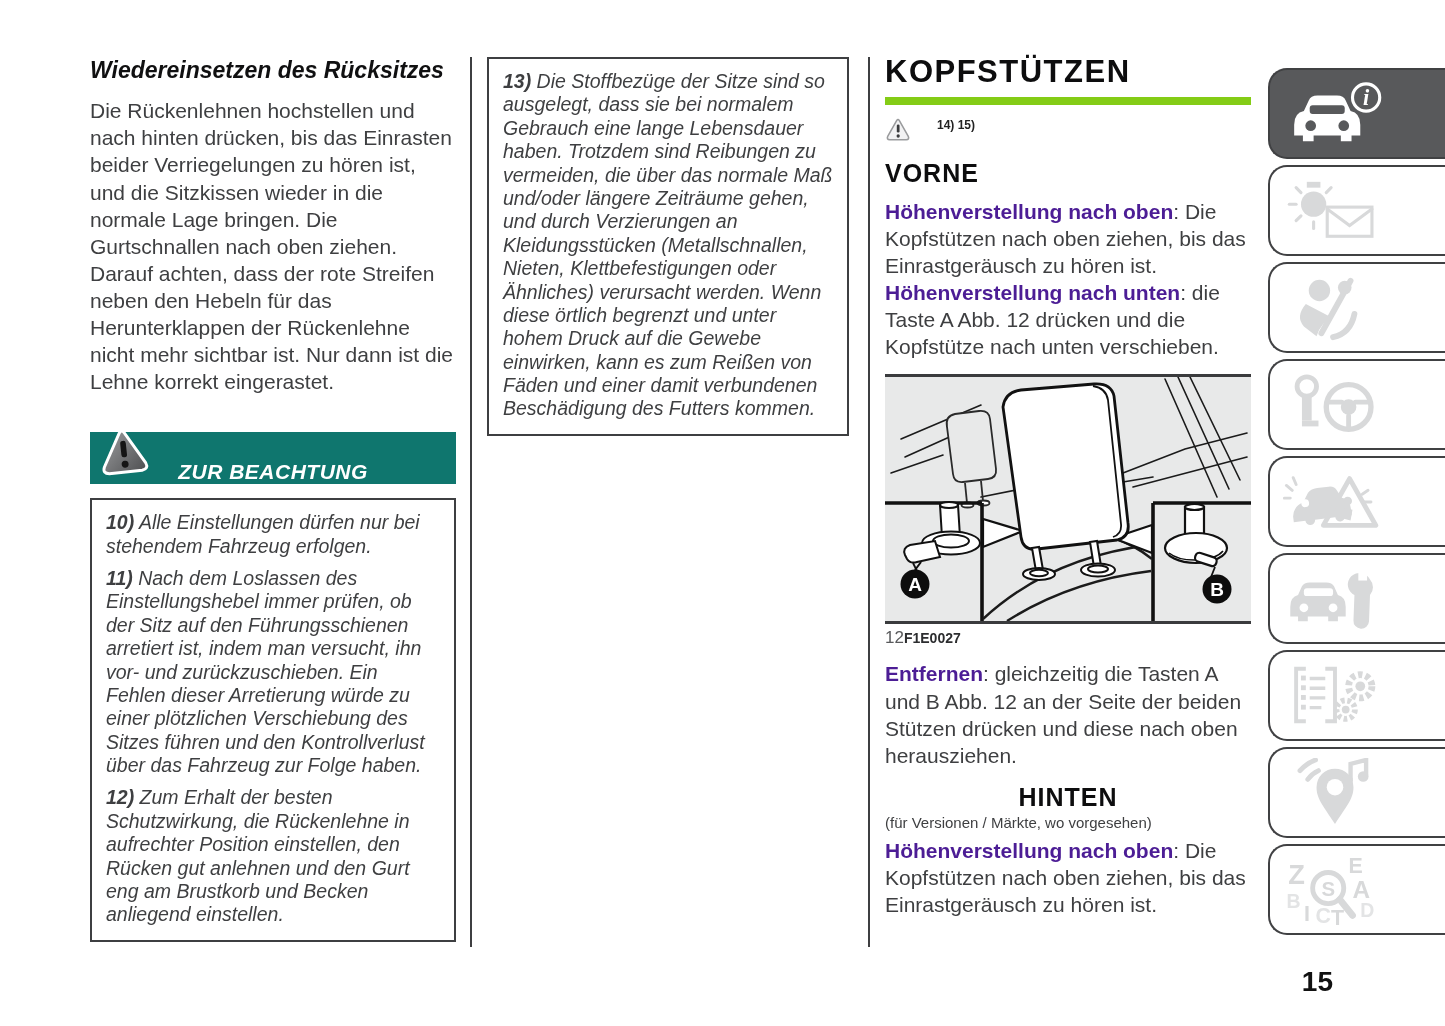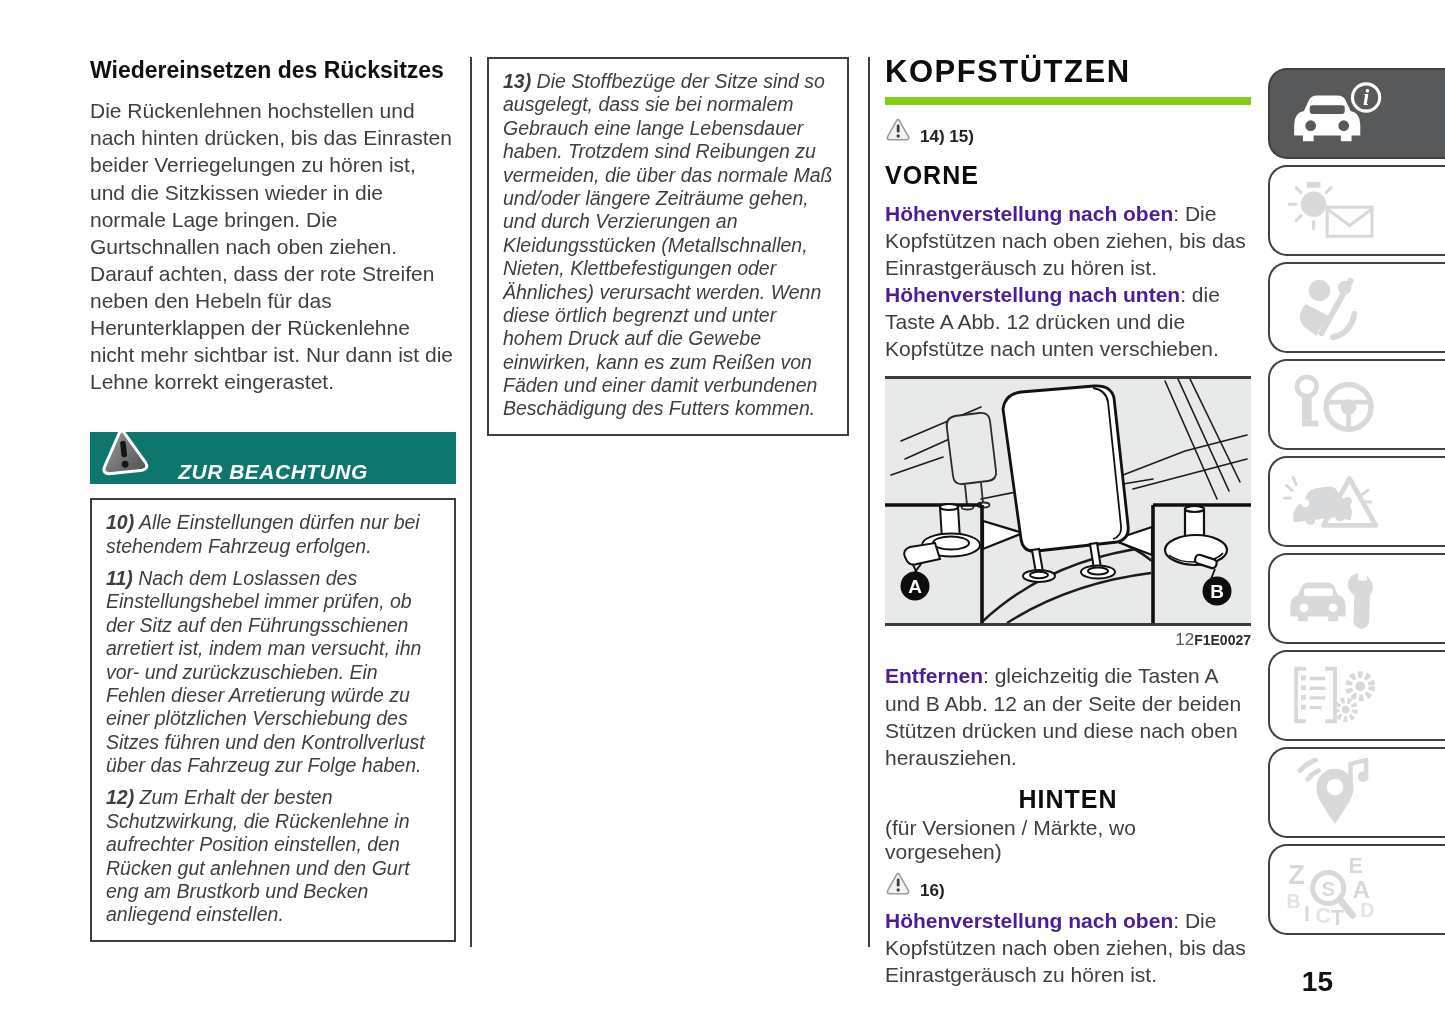--- a/index.html
+++ b/index.html
@@ -8,49 +8,49 @@
 
   
   .col{position:absolute;top:58px;}
   #col1{left:90px;width:366px;}
   #col2{left:487px;width:362px;top:57px;}
   #col3{left:885px;width:366px;top:54px;}
   .vsep{position:absolute;top:57px;width:2px;height:890px;background:#3e3f41;}
   #sep1{left:470px;}
   #sep2{left:868px;}
 
-  h2.sec{font-size:23px;line-height:1.1;font-weight:bold;color:#101011;margin:0 0 14px 0;}
+  h2.sec{font-size:23px;line-height:1.1;font-weight:bold;color:#101011;margin:0 0 14px 0;font-style:italic;}
   p.body{font-size:21px;line-height:1.29;margin:0;}
 
   
   .warning-bar{position:relative;margin-top:37px;height:52px;background:#0f766e;
                display:flex;align-items:flex-end;justify-content:center;}
   .warning-bar .wlabel{color:#fff;font-weight:bold;font-style:italic;font-size:21px;letter-spacing:.5px;}
   .warning-bar .bigtri{position:absolute;left:8px;top:-5px;transform:rotate(-6deg);}
 
   
   .nbox{border:2px solid #3e3f41;padding:11px 14px 13px 14px;margin-top:14px;}
   .nbox p{font-size:19.5px;font-style:italic;line-height:1.2;margin:0 0 9px 0;}
   .nbox p:last-child{margin-bottom:0;}
   .wnum{font-weight:bold;margin-top:44px;}
 
   
   h1.main{font-size:31px;font-weight:bold;letter-spacing:1.5px;color:#0d0d0e;margin:0;
           padding-bottom:7px;border-bottom:8px solid #84cc16;}
-  .wref{display:flex;align-items:flex-end;gap:9px;margin:13px 0 0 0;
-        font-size:17px;font-weight:bold;color:#222;}
+  .wref{display:flex;align-items:flex-start;gap:26px;margin:13px 0 0 0;
+        font-size:12px;font-weight:bold;color:#222;}
   h3.sub{font-size:25px;font-weight:bold;letter-spacing:1px;color:#0d0d0e;margin:14px 0 10px 0;}
   h3.sub.tight{margin-bottom:0;text-align:center;}
   p.rbody{font-size:21px;line-height:1.29;margin:0;}
   p.rbody b{color:#4c1d95;}
-  .subnote{font-size:21px;margin:2px 0 0 0;}
+  .subnote{font-size:15px;margin:2px 0 0 0;}
 
   .figure{margin-top:14px;border-top:3px solid #3a3b3d;border-bottom:3px solid #3a3b3d;
           background:#e8e9e9;height:244px;overflow:hidden;}
-  .figcaption{display:flex;justify-content:flex-end;align-items:baseline;margin-top:4px;}
+  .figcaption{display:flex;justify-content:flex-start;align-items:baseline;margin-top:4px;}
   .fignum{font-size:17px;color:#58595b;}
   .figcode{font-size:14px;font-weight:bold;color:#2c2d2f;}
 
   
   #sidebar{position:absolute;right:0;top:68px;width:177px;}
   .tab{box-sizing:border-box;height:91px;margin-bottom:6px;background:#fff;
        border:2px solid #404143;border-right:none;border-radius:19px 0 0 19px;
        display:flex;align-items:center;padding-left:13px;}
   .tab.active{background:#58595b;}
   .tab svg{width:104px;height:70px;}
@@ -201,30 +201,20 @@
     <div class="figcaption">
       <span class="fignum">12</span>
       <span class="figcode">F1E0027</span>
     </div>
 
     <p class="rbody" style="margin-top:12px;"><b>Entfernen</b><span>: gleichzeitig die Tasten A und B Abb. 12 an der Seite der beiden Stützen drücken und diese nach oben herausziehen.</span></p>
 
     <h3 class="sub tight">HINTEN</h3>
     <p class="subnote">(für Versionen / Märkte, wo vorgesehen)</p>
 
-    <div class="wref" style="margin-top:8px;">
-      <span>
-        <svg width="26" height="24" viewBox="0 0 30 28">
-          <path d="M13.4,3 Q15,0.6 16.6,3 L27,21.5 Q28.6,25 24.6,25.4 L5.4,25.4 Q1.4,25 3,21.5 Z" fill="#f2f2f3" stroke="#9a9b9d" stroke-width="1.8"></path>
-          <rect x="13.6" y="7.5" width="3.2" height="9.5" rx="1.5" fill="#3a3b3d"></rect>
-          <circle cx="15.2" cy="21" r="1.9" fill="#3a3b3d"></circle>
-        </svg>
-      </span>
-      <span>16)</span>
-    </div>
 
     <p class="rbody" style="margin-top:6px;"><b>Höhenverstellung nach oben</b><span>: Die Kopfstützen nach oben ziehen, bis das Einrastgeräusch zu hören ist.</span></p>
   </div>
 
   <div id="sidebar">
 
     <div class="tab active">
       <svg viewBox="0 0 104 72">
         <path d="M10 58 v-11 q0 -12 10 -14 l5 -11 q2 -5 9 -5 h20 q7 0 9 5 l5 11 q10 2 10 14 v11 h-9 v6 h-11 v-6 H30 v6 H19 v-6 Z" fill="#fff"></path>
         <rect x="26" y="27" width="36" height="9" rx="3" fill="#58595b"></rect>

